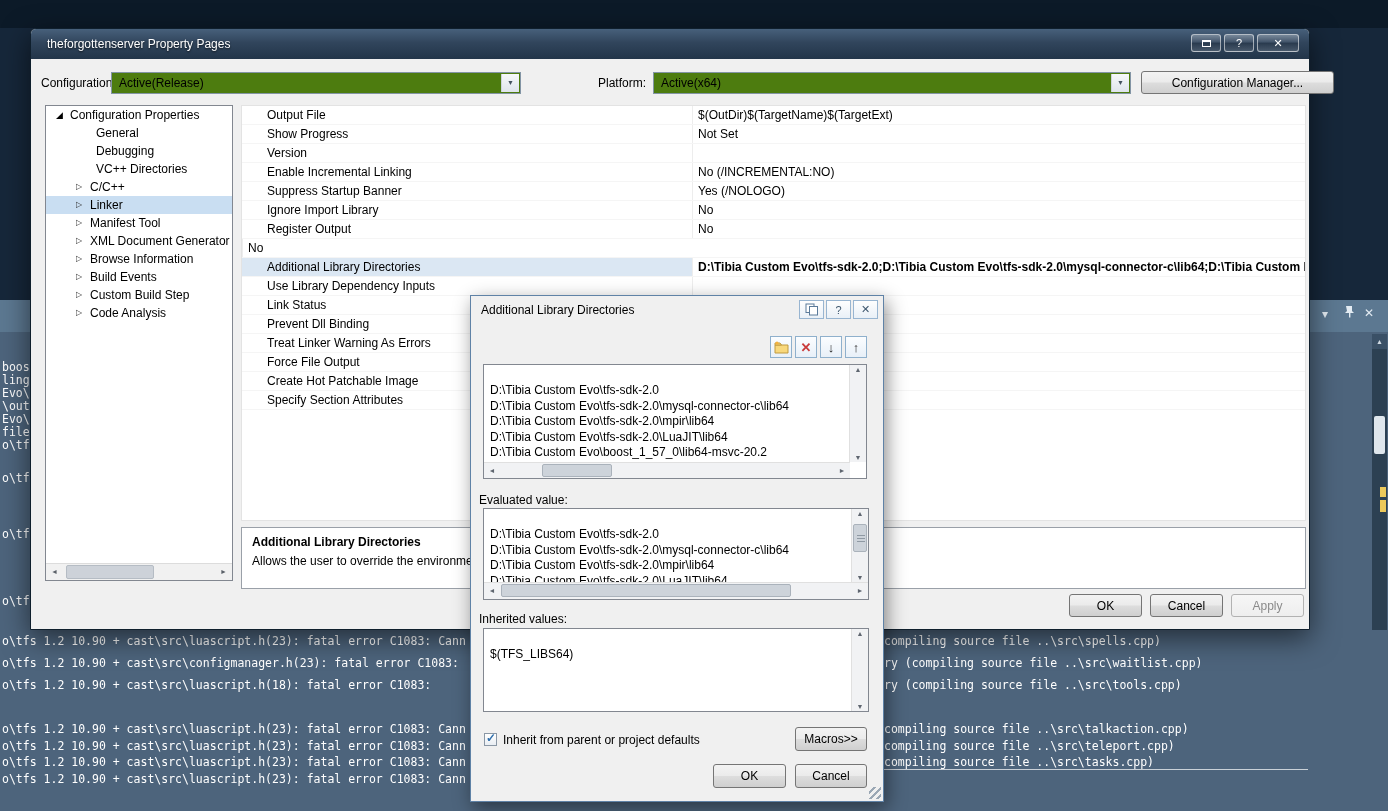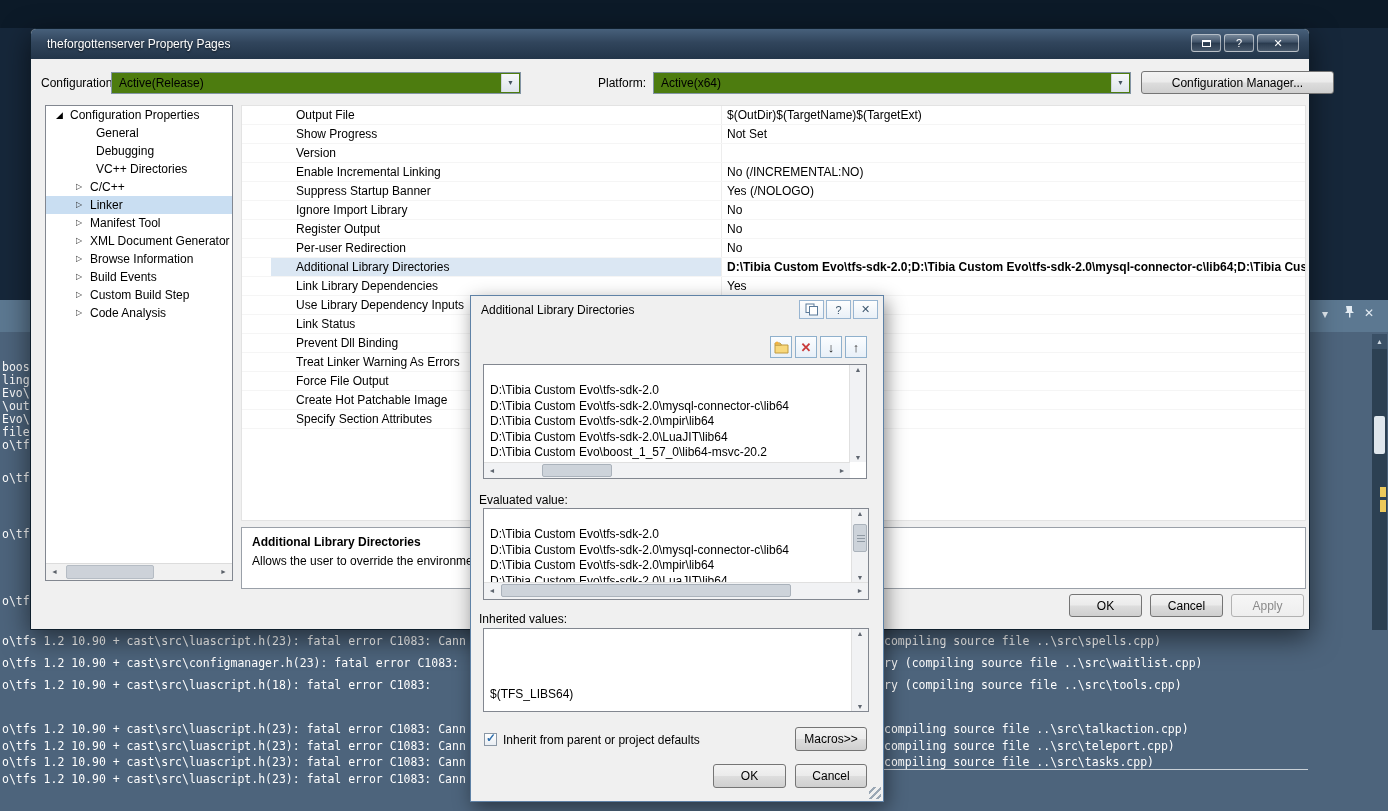--- a/index.html
+++ b/index.html
@@ -46,21 +46,21 @@
   .t-sub{padding-left:30px;}
   .tarrow{width:14px;font-size:8px;color:#333;flex:none;}
   .t-root .tarrow{font-size:9px;color:#000;}
   .titem.sel{background:#c9def2;}
   .tree-hscroll{position:absolute;left:0;right:0;bottom:0;height:17px;background:#f1f1f1;border-top:1px solid #dcdcdc;}
   .hs-btn{position:absolute;top:0;width:17px;height:16px;text-align:center;line-height:16px;font-size:7px;color:#5a6068;}
   .hs-thumb{position:absolute;top:1px;height:14px;background:#cdd2d9;border:1px solid #b5bcc4;border-radius:2px;}
 
   
   .grid{position:absolute;left:210px;top:76px;width:1065px;height:416px;background:#fff;border:1px solid #e3e3e3;overflow:hidden;}
-  .grow{display:flex;height:19px;line-height:18px;font-size:12px;border-bottom:1px solid #f5f5f5;padding-left:29px;}
+  .grow{display:flex;height:19px;line-height:18px;font-size:12px;border-bottom:1px solid #f5f5f5;}
   .gname{width:450px;padding-left:25px;overflow:hidden;white-space:nowrap;color:#000;}
   .gname.sel{background:#dbe7f3;}
   .gval{flex:1;padding-left:5px;border-left:1px solid #ededed;overflow:hidden;white-space:nowrap;color:#000;}
   .gval.bold{font-weight:bold;}
 
   .descbox{position:absolute;left:210px;top:498px;width:1065px;height:62px;background:#fff;border:1px solid #9aa0a8;padding:7px 10px;}
   .desc-title{font-size:12px;font-weight:bold;margin-bottom:5px;color:#000;}
   .desc-text{font-size:12px;color:#000;}
 
   
@@ -87,21 +87,21 @@
 
   .lb1{left:12px;top:68px;width:384px;height:115px;}
   .lb1 .lb-items{right:17px;bottom:16px;}
   .lb1 .vs{bottom:16px;}
   .lb1 .hs{right:16px;}
   .lb2{left:12px;top:212px;width:386px;height:92px;}
   .lb2 .lb-items{right:17px;bottom:17px;}
   .lb2 .vs{bottom:17px;}
   .lb2 .hs{right:0;height:17px;}
   .lb3{left:12px;top:332px;width:386px;height:84px;}
-  .lb3 .lb-items{right:17px;bottom:0;margin-top:40px;}
+  .lb3 .lb-items{right:17px;bottom:0;}
 
   .m-label{position:absolute;font-size:12px;color:#000;}
   .checkbox{position:absolute;left:13px;top:437px;width:13px;height:13px;border:1px solid #8a97a5;background:linear-gradient(#ffffff,#e9eef3);}
   .ck{position:absolute;left:1px;top:-3px;font-size:12px;font-weight:bold;color:#2f6fad;}
   .grip{position:absolute;right:2px;bottom:2px;width:12px;height:12px;background:repeating-linear-gradient(135deg,transparent 0 3px,#9aa7b4 3px 5px);}
 </style>
 </head>
 <body>
 
 <div class="stage">
@@ -254,30 +254,25 @@
         </div>
       <div class="grow">
           <div class="gname">Ignore Import Library</div>
           <div class="gval">No</div>
         </div>
       <div class="grow">
           <div class="gname">Register Output</div>
           <div class="gval">No</div>
         </div>
       <div class="grow">
-          <div class="gname">Per-user Redirection</div>
           <div class="gval">No</div>
         </div>
       <div class="grow">
           <div class="gname sel">Additional Library Directories</div>
           <div class="gval bold">D:\Tibia Custom Evo\tfs-sdk-2.0;D:\Tibia Custom Evo\tfs-sdk-2.0\mysql-connector-c\lib64;D:\Tibia Custom Ev</div>
-        </div>
-      <div class="grow">
-          <div class="gname">Link Library Dependencies</div>
-          <div class="gval">Yes</div>
         </div>
       <div class="grow">
           <div class="gname">Use Library Dependency Inputs</div>
           <div class="gval"></div>
         </div>
       <div class="grow">
           <div class="gname">Link Status</div>
           <div class="gval"></div>
         </div>
       <div class="grow">

